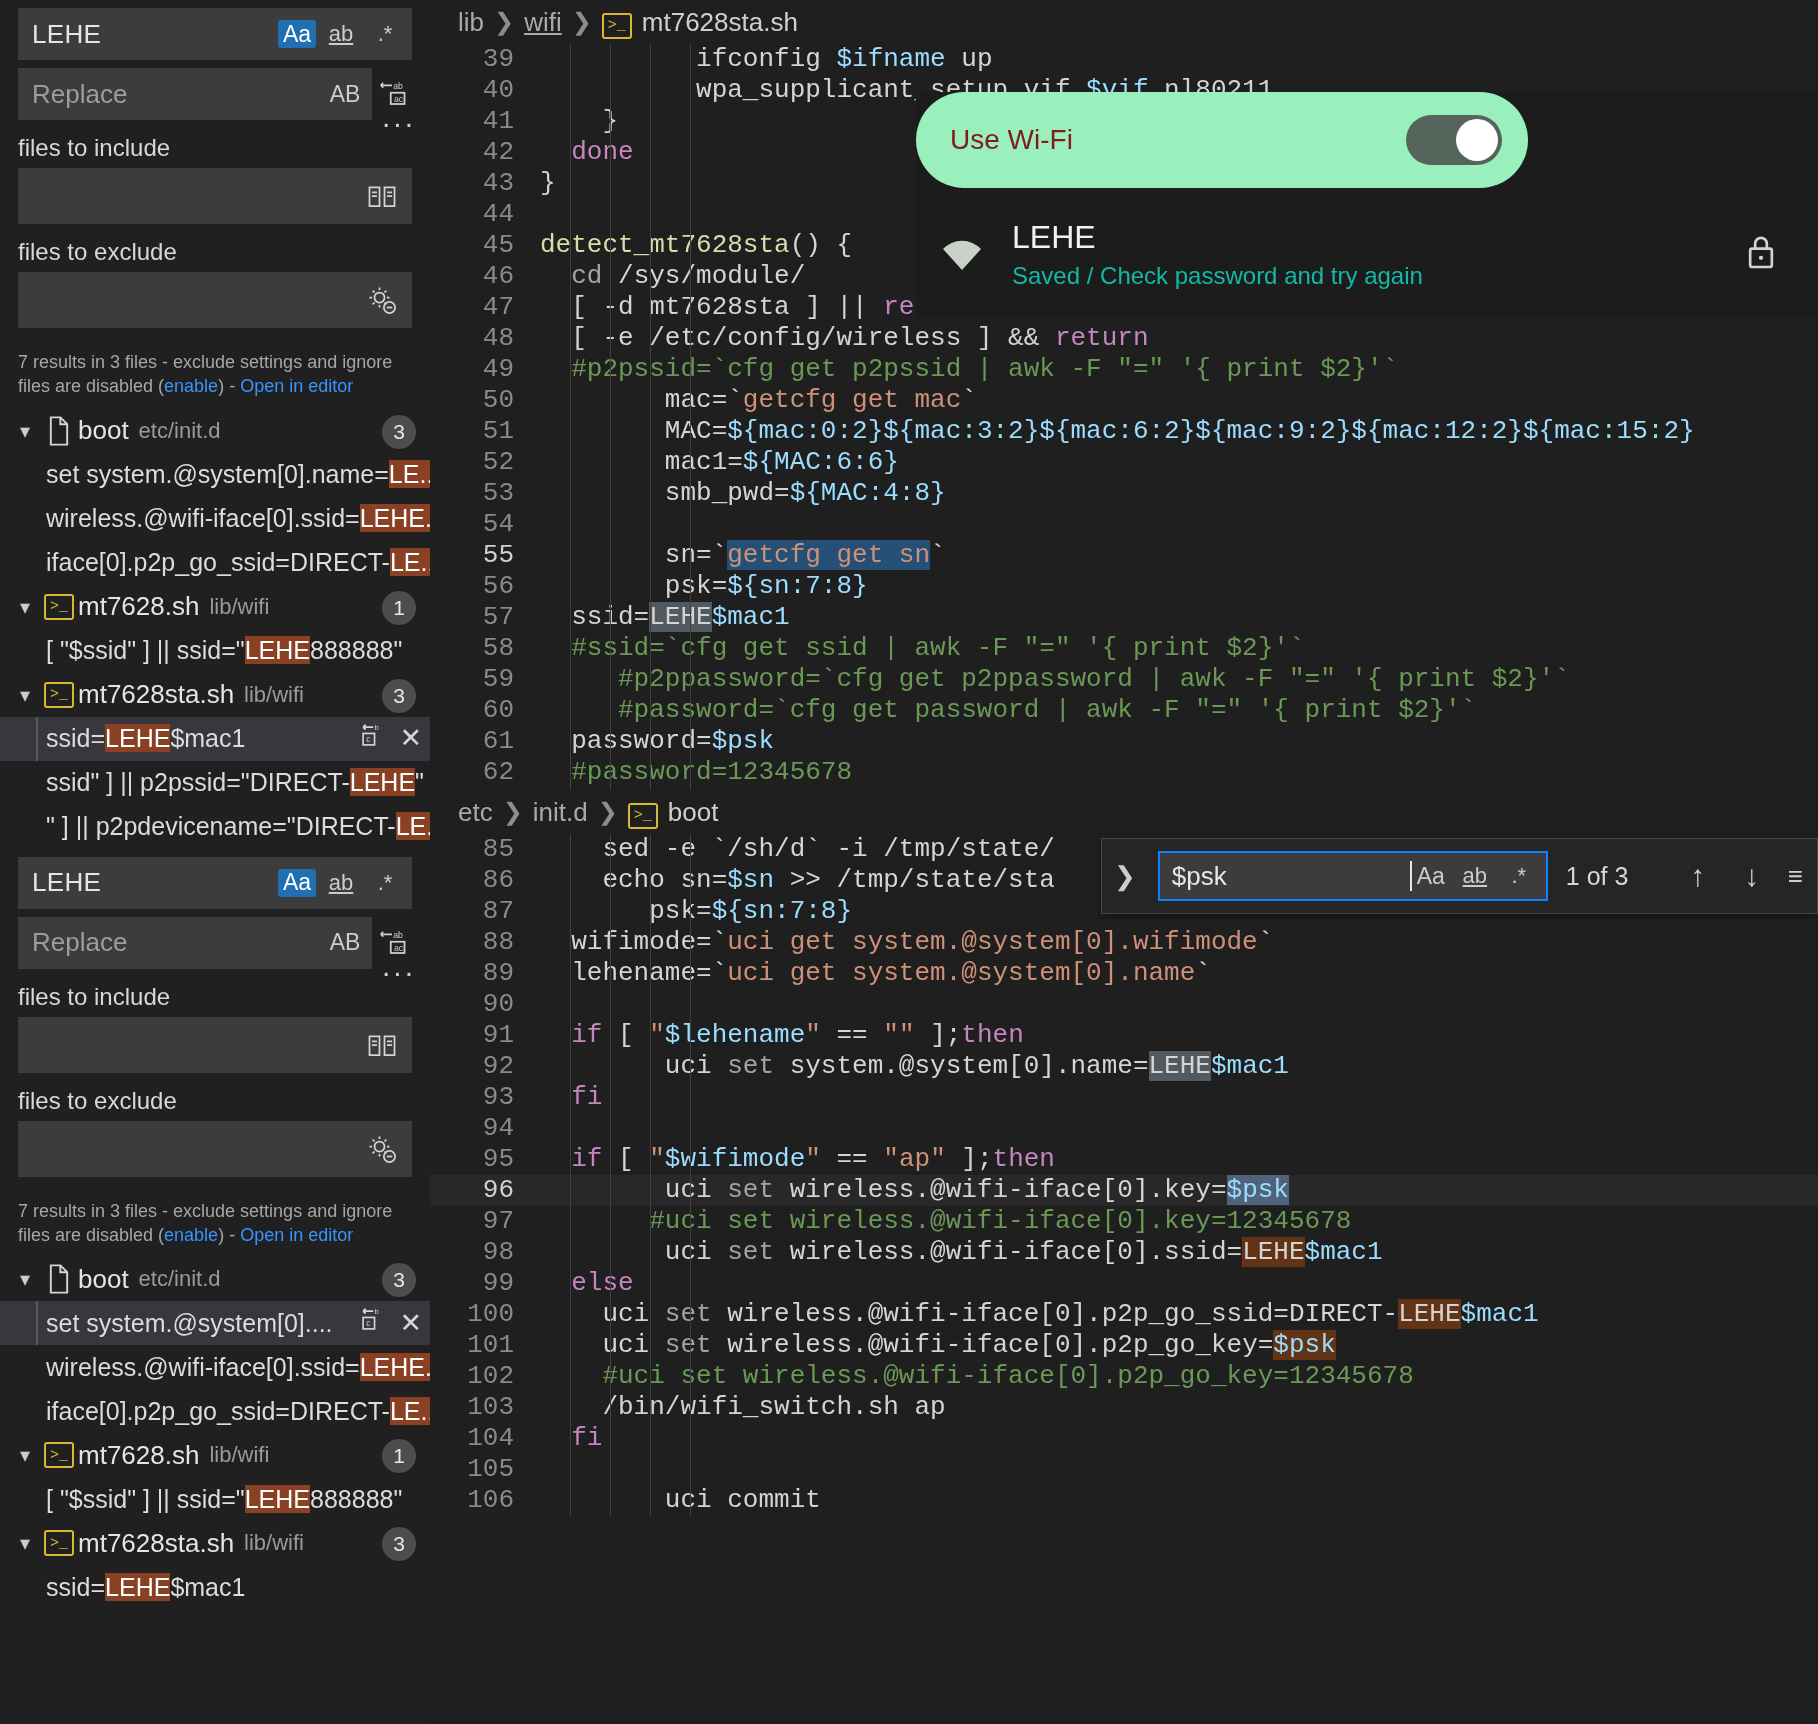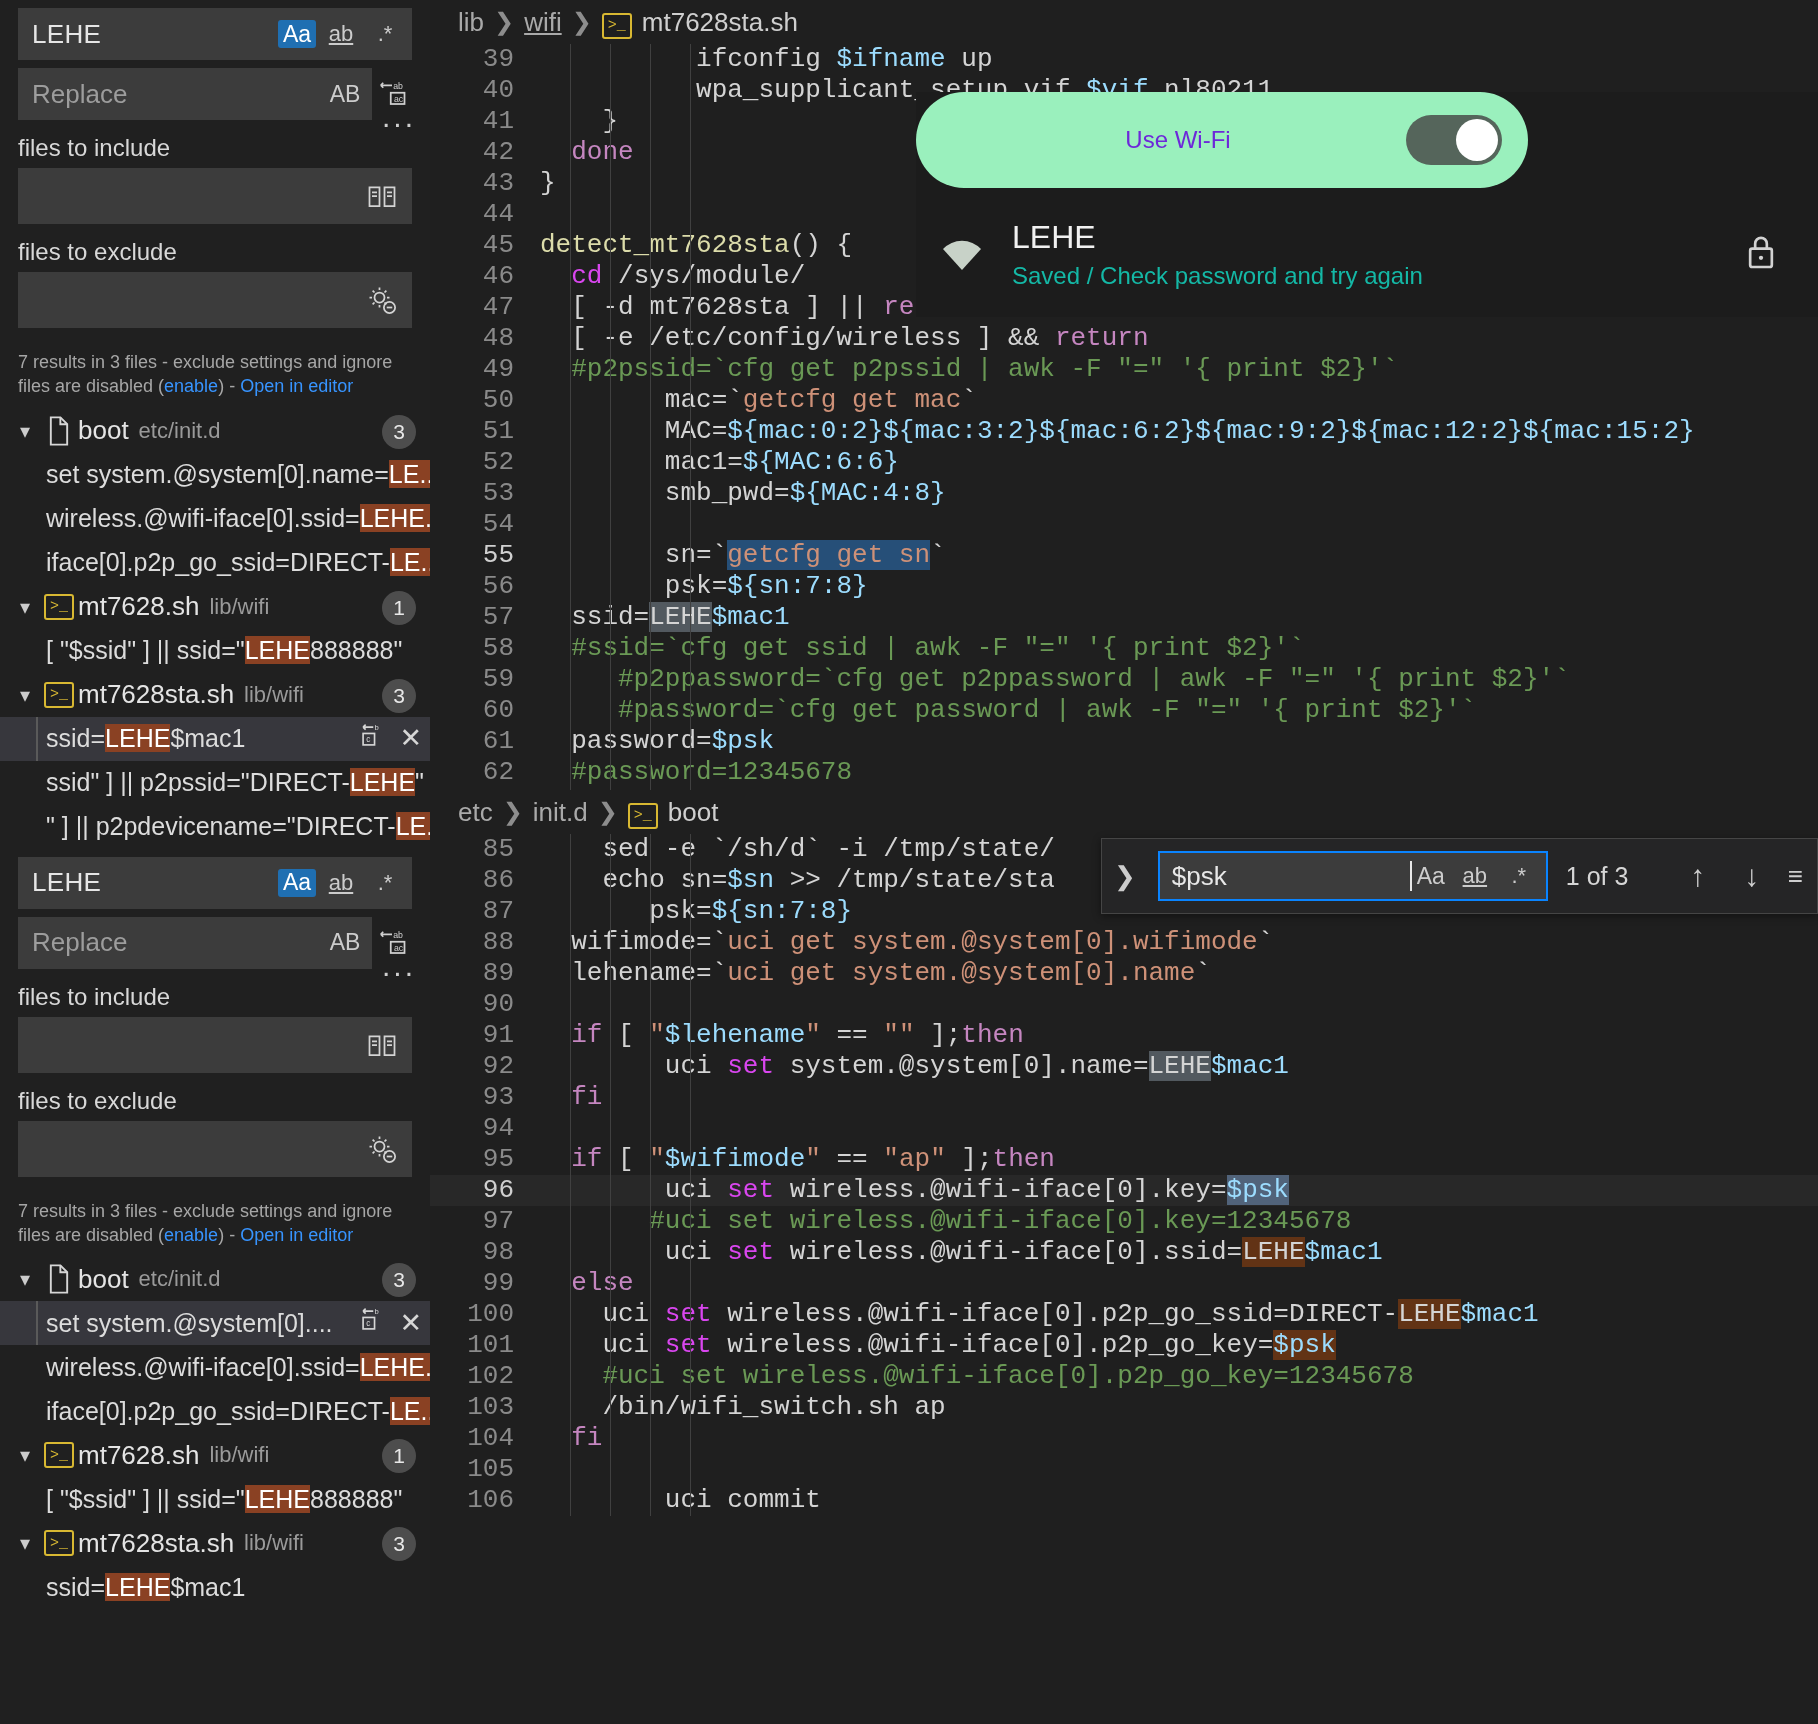--- a/index.html
+++ b/index.html
@@ -70,21 +70,21 @@
   .ln { width:110px; text-align:right; padding-right:26px; color:#8a8a8a; flex:none; }
   .ln.b { color:#d0d0d0; }
   .src { position:relative; }
 
   .k  { color:#c586c0; }      
   .fn { color:#dcdcaa; }      
   .var{ color:#9cdcfe; }      
   .str{ color:#ce9178; }      
   .cm { color:#6a9955; }      
   .pl { color:#d4d4d4; }      
-  .ylw{ color:#d946ef;text-align:right; }
+  .ylw{ color:#a3a3a3;text-align:right; }
 
   .selhl { background:#264f78; }
   .findhl { background:#623315; }
   .wordhl { background:#52595f; }
   .curhl  { background:#51637a; }
 
   .ig { position:absolute; top:0; bottom:0; width:1px; background:#404040; }
 
   
   .findwidget { position:absolute; right:0; top:48px; height:76px; background:#252526;
@@ -98,22 +98,22 @@
   .fw-count { color:#d6d6d6; font-size:25px; min-width:96px; }
   .fw-arrow { color:#cfcfcf; font-size:30px; width:36px; text-align:center; }
   .fw-more { color:#cfcfcf; font-size:26px; }
 
   
   .wifi { position:absolute; left:916px; top:92px; width:902px; height:225px;
     background:#1c1c1c; }
   .wifi-toggle-card { position:absolute; left:0; top:0; width:612px; height:96px;
     background:#9af0bd; border-radius:48px; display:flex; align-items:center;
     padding:0 26px 0 34px; }
-  .wifi-toggle-card .lbl { flex:1; color:#6d28d9; font-size:24px;
-    font-family:"Liberation Sans", sans-serif;text-align:center; }
+  .wifi-toggle-card .lbl { flex:1; color:#7f1d1d; font-size:28px;
+    font-family:"Liberation Sans", sans-serif; }
   .switch { width:96px; height:50px; border-radius:25px; background:#55655b; position:relative; }
   .switch .knob { position:absolute; right:4px; top:4px; width:42px; height:42px;
     border-radius:50%; background:#ffffff; }
   .wifi-net { position:absolute; left:0; top:112px; width:902px; height:100px;
     display:flex; align-items:center; padding:0 40px 0 10px; }
   .wifi-net .wicon { width:72px; display:flex; align-items:center; justify-content:center; }
   .wifi-net .txt { flex:1; margin-left:14px; }
   .wifi-net .ssid { color:#f1f1f1; font-size:32px; margin-bottom:6px; }
   .wifi-net .sub  { color:#14b8a6; font-size:24px; }
   .wifi-net .lock { color:#d2d2d2; }

